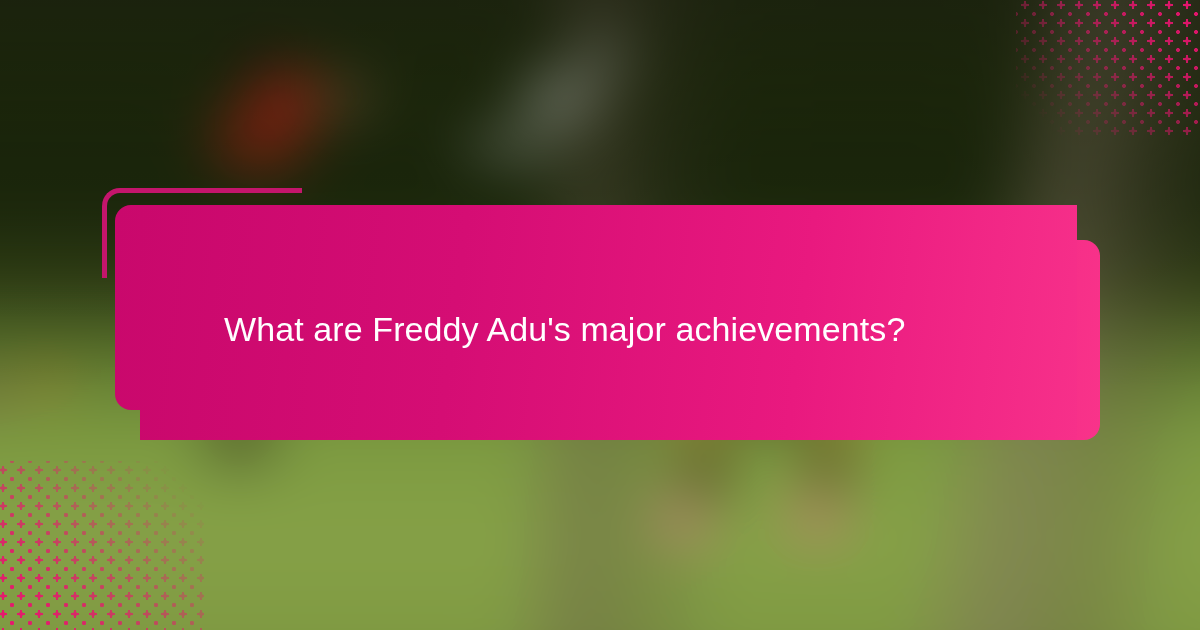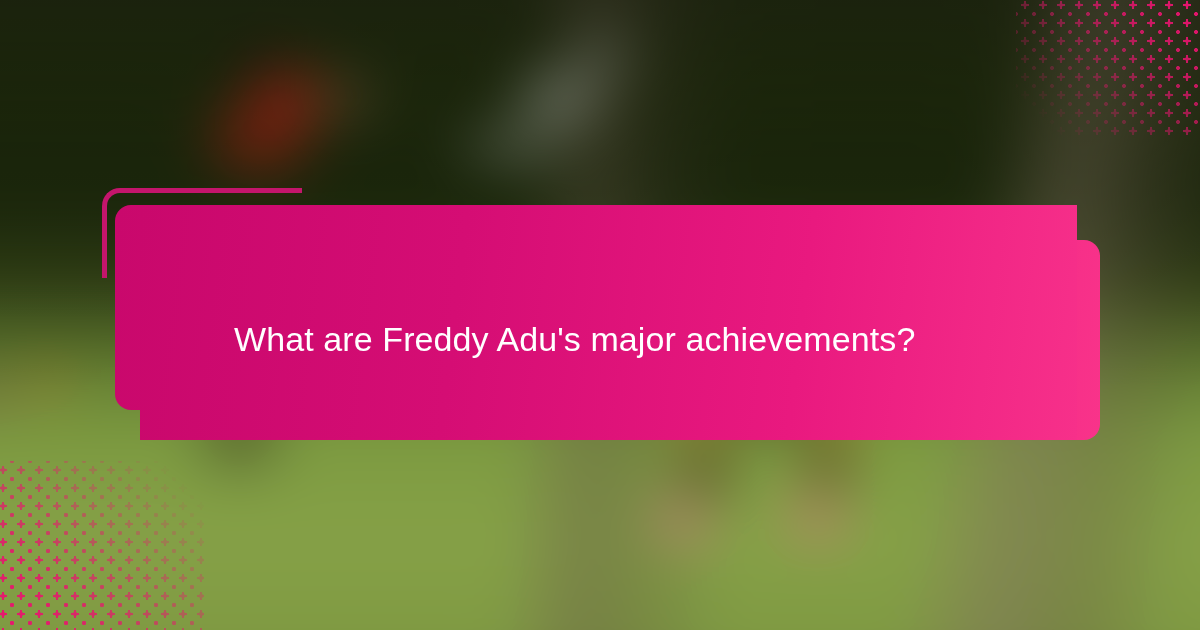--- a/index.html
+++ b/index.html
@@ -174,21 +174,21 @@
     width: 937px;
     height: 235px;
     background: linear-gradient(97deg, #c9086c 0%, #d50d74 34%, #e9197f 70%, #f7308a 100%);
   }
 
   .card-title {
     position: absolute;
     left: 224px;
     top: 306px;
     width: 830px;
-    margin: 10px;
+    margin: 0;
     color: #ffffff;
     font-size: 34px;
     font-weight: 400;
     line-height: 46px;
     letter-spacing: 0.1px;
     white-space: nowrap;
   }
 </style>
 </head>
 <body>

